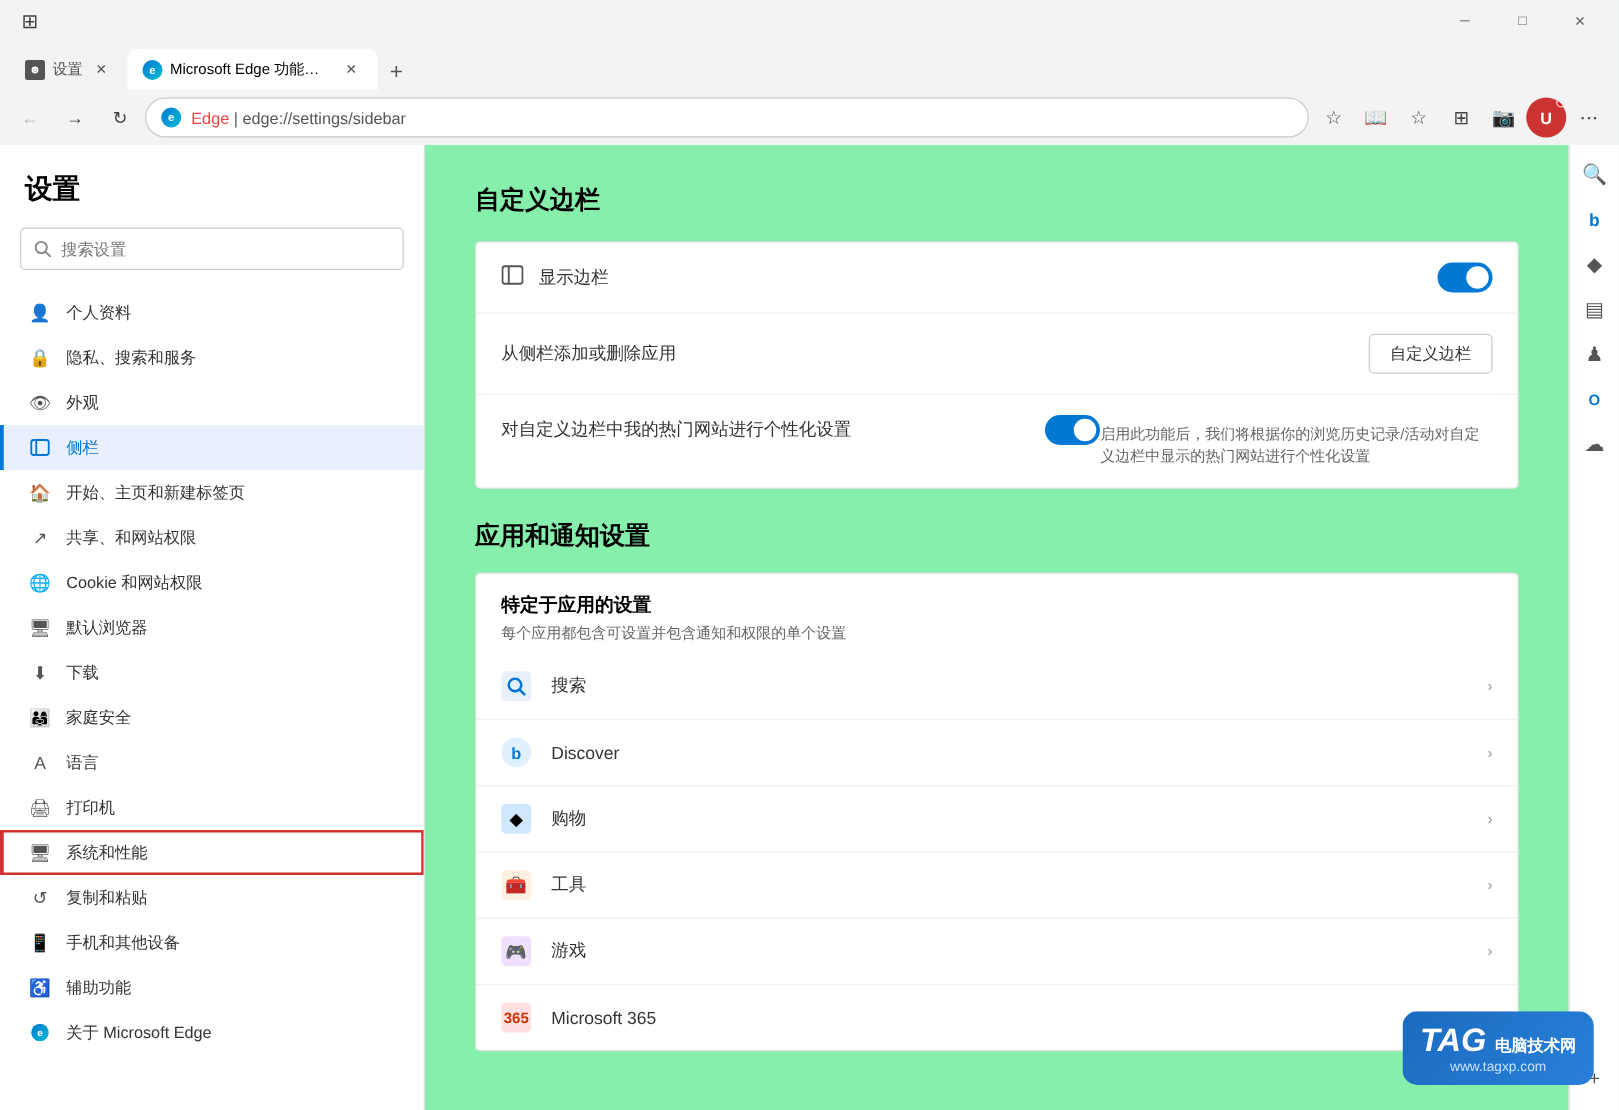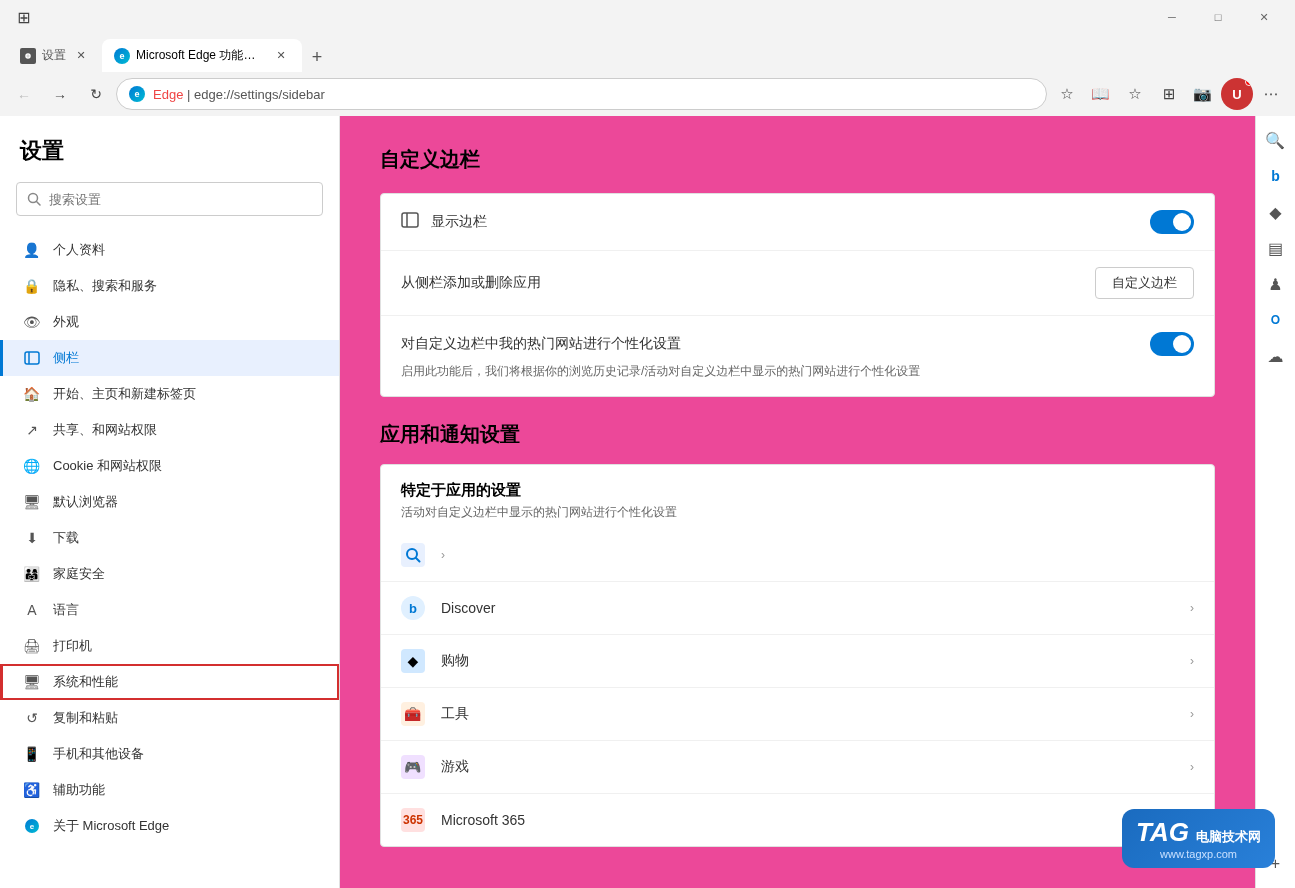--- a/index.html
+++ b/index.html
@@ -46,21 +46,21 @@
     .sidebar-title { font-size: 22px; font-weight: 600; color: #000; padding: 0 20px 16px; }
     .search-box { margin: 0 16px 16px; display: flex; align-items: center; height: 34px; border: 1px solid #ccc; border-radius: 4px; padding: 0 10px; gap: 8px; background: #fff; }
     .search-box input { border: none; outline: none; font-size: 13px; flex: 1; color: #555; }
     .nav-item { display: flex; align-items: center; height: 36px; padding: 0 20px; gap: 12px; cursor: pointer; color: #333; font-size: 13px; border-left: 3px solid transparent; }
     .nav-item.active { background: #e8f0fe; border-left: 3px solid #0078d4; color: #0078d4; }
     .nav-item.selected-red { border: 2px solid #d32f2f; background: #fff; border-left: 3px solid #d32f2f; }
     .nav-icon { width: 18px; height: 18px; flex-shrink: 0; display: flex; align-items: center; justify-content: center; font-size: 14px; color: #555; }
     .nav-item.active .nav-icon { color: #0078d4; }
 
     
-    .content-area { flex: 1; overflow-y: auto; background: #ec4899; padding: 30px 40px; }
+    .content-area { flex: 1; overflow-y: auto; background: #86efac; padding: 30px 40px; }
     .section-title { font-size: 20px; font-weight: 600; color: #000; margin-bottom: 20px; }
     .card { background: #fff; border: 1px solid #e0e0e0; border-radius: 4px; margin-bottom: 4px; }
     .card-row { display: flex; align-items: center; padding: 16px 20px; min-height: 52px; border-bottom: 1px solid #f0f0f0; }
     .card-row:last-child { border-bottom: none; }
     .card-row-label { flex: 1; font-size: 14px; color: #333; }
 
     
     .toggle { width: 44px; height: 24px; border-radius: 12px; background: #0078d4; position: relative; cursor: pointer; flex-shrink: 0; }
     .toggle-thumb { width: 18px; height: 18px; border-radius: 50%; background: white; position: absolute; top: 3px; right: 3px; transition: right 0.2s; }
 
@@ -261,47 +261,48 @@
           <div class="toggle">
             <div class="toggle-thumb"></div>
           </div>
         </div>
 
         <div class="card-row">
           <span class="card-row-label">从侧栏添加或删除应用</span>
           <button class="custom-btn">自定义边栏</button>
         </div>
 
-        <div class="card-row" style="flex-direction:column; align-items:flex-start; padding: 16px 20px;">
+        <div class="card-row" style="flex-direction:row; align-items:flex-start; padding: 16px 20px;">
           <div style="display:flex; align-items:center; width:100%;">
             <span class="card-row-label">对自定义边栏中我的热门网站进行个性化设置</span>
             <div class="toggle">
               <div class="toggle-thumb"></div>
             </div>
           </div>
           <div style="font-size:12px; color:#666; margin-top:6px; line-height:1.5;">启用此功能后，我们将根据你的浏览历史记录/活动对自定义边栏中显示的热门网站进行个性化设置</div>
         </div>
       </div>
 
       <div class="section-subtitle">应用和通知设置</div>
 
 
       <div class="card" style="margin-top:16px;">
         <div style="padding: 16px 20px 8px;">
           <div style="font-size:15px; font-weight:600; color:#000;">特定于应用的设置</div>
-          <div style="font-size:12px; color:#666; margin-top:4px;">活动对自定义边栏中显示的热门网站进行个性化设置</div>
+          <div style="font-size:12px; color:#666; margin-top:4px;">每个应用都包含可设置并包含通知和权限的单个设置</div>
         </div>
 
         <div class="app-list-item">
           <div class="app-icon" style="background:#e8f0fe;">
             <svg width="16" height="16" viewBox="0 0 16 16" fill="none">
               <circle cx="7" cy="7" r="5" stroke="#0078d4" stroke-width="2"></circle>
               <line x1="11" y1="11" x2="14.5" y2="14.5" stroke="#0078d4" stroke-width="2" stroke-linecap="round"></line>
             </svg>
           </div>
+          <span class="app-name">搜索</span>
           <span class="chevron">›</span>
         </div>
 
         <div class="app-list-item">
           <div class="app-icon" style="background:#e0f0ff; border-radius:50%;">
             <span style="color:#0078d4; font-weight:bold; font-size:13px;">b</span>
           </div>
           <span class="app-name">Discover</span>
           <span class="chevron">›</span>
         </div>

